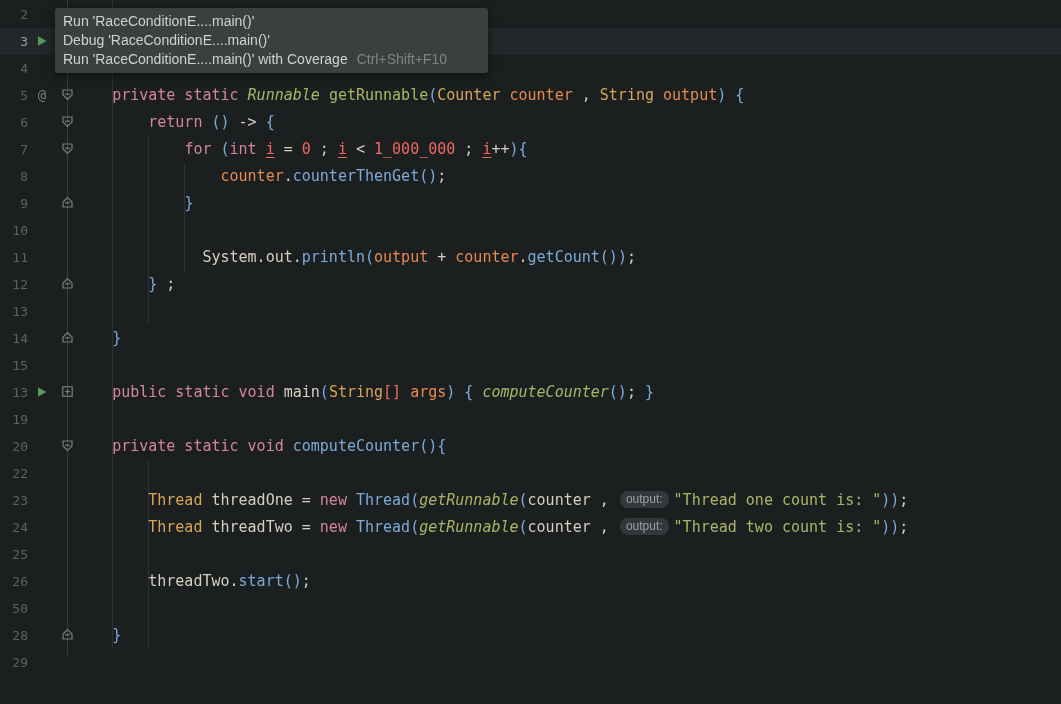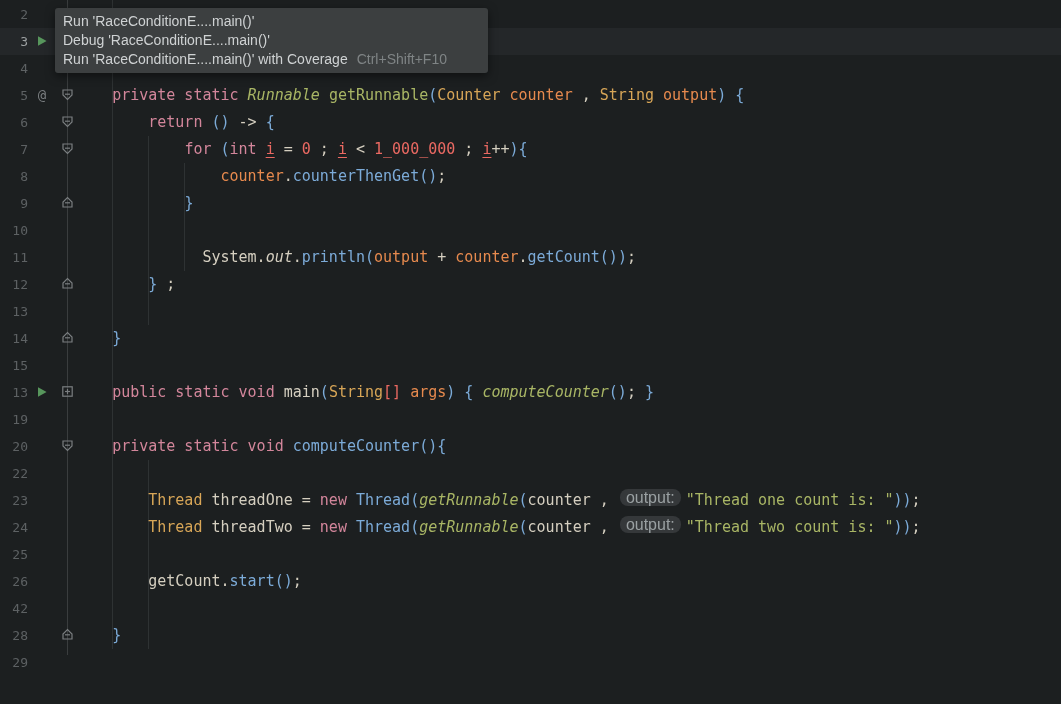--- a/index.html
+++ b/index.html
@@ -27,24 +27,24 @@
   .t-decl{color:var(--method_decl);}
   .t-declb{color:var(--method_call);}
   .t-call{color:var(--method_call);}
   .t-scall{color:var(--static_call);font-style:italic;}
   .t-type{color:var(--type_name);}
   .t-param{color:var(--parameter);}
   .t-num{color:var(--number);}
   .t-loop{color:var(--number);text-decoration:underline;text-underline-offset:3px;text-decoration-thickness:1px;}
   .t-brk{color:var(--bracket);}
   .t-str{color:var(--string);}
-  .t-field{color:var(--foreground);font-style:italic;}
+  .t-field{color:var(--foreground);}
   .t-chip{
     display:inline-block;background:var(--inlay_bg,#35383a);color:var(--inlay_text,#9aa0a2);
-    border-radius:8px;padding:0 6px;font-size:16px;line-height:17px;height:17px;
+    border-radius:8px;padding:0 6px;font-size:12px;line-height:17px;height:17px;
     font-family:"Liberation Sans",sans-serif;vertical-align:2px;margin:0 5px 0 2px;
   }
   #popup{
     position:absolute;left:55px;top:8px;width:433px;z-index:20;
     background:var(--popup_bg,#3c3f40);border-radius:3px;
     box-shadow:0 3px 10px rgba(0,0,0,.5);
     padding:4px 0;font-family:"Liberation Sans",sans-serif;
   }
   .pitem{height:19px;line-height:19px;padding:0 10px 0 8px;display:flex;align-items:center;
     font-size:14px;color:var(--popup_text,#cfd2d3);white-space:nowrap;}
@@ -278,25 +278,25 @@
           <span class="fslot"></span>
         </div>
         <div class="code"></div>
       </div>
       <div class="row">
         <div class="gutter">
           <span class="lnum">26</span>
           <span class="islot"></span>
           <span class="fslot"></span>
         </div>
-        <div class="code"><span class="t-pl">        getCount.</span><span class="t-call">start</span><span class="t-brk">()</span><span class="t-pl">;</span></div>
-      </div>
-      <div class="row">
-        <div class="gutter">
-          <span class="lnum">42</span>
+        <div class="code"><span class="t-pl">        threadTwo.</span><span class="t-call">start</span><span class="t-brk">()</span><span class="t-pl">;</span></div>
+      </div>
+      <div class="row">
+        <div class="gutter">
+          <span class="lnum">50</span>
           <span class="islot"></span>
           <span class="fslot"></span>
         </div>
       </div>
       <div class="row">
         <div class="gutter">
           <span class="lnum">28</span>
           <span class="islot"></span>
           <span class="fslot">
             <span><svg width="13" height="13" viewBox="0 0 13 13">

